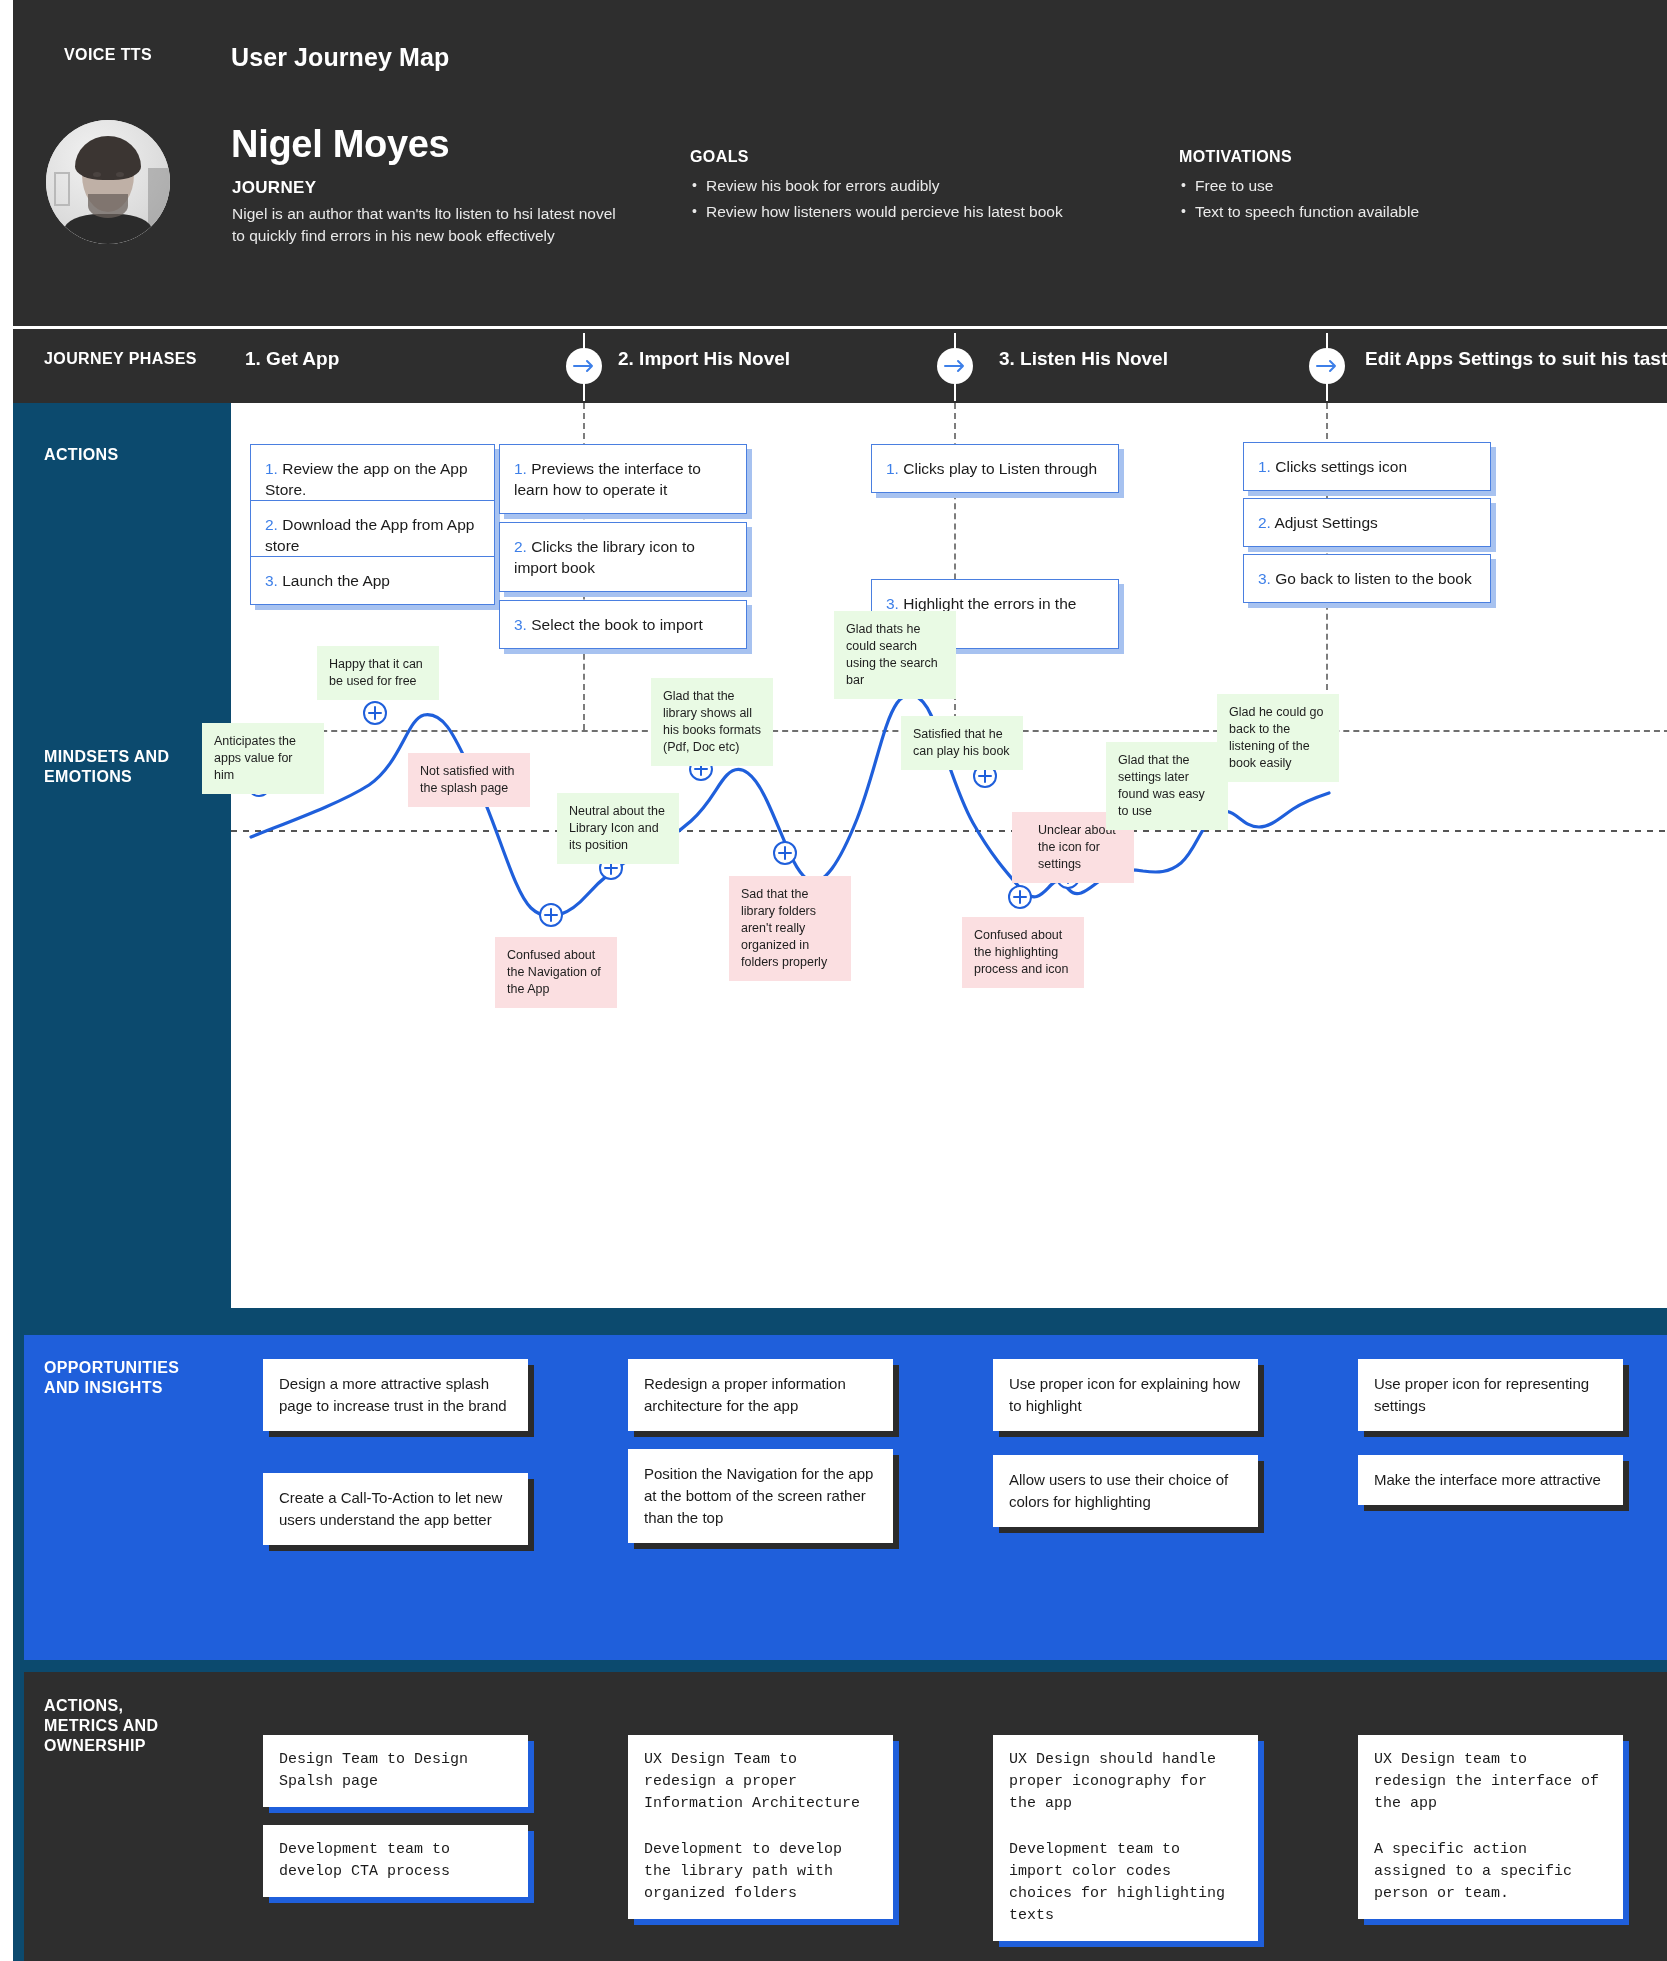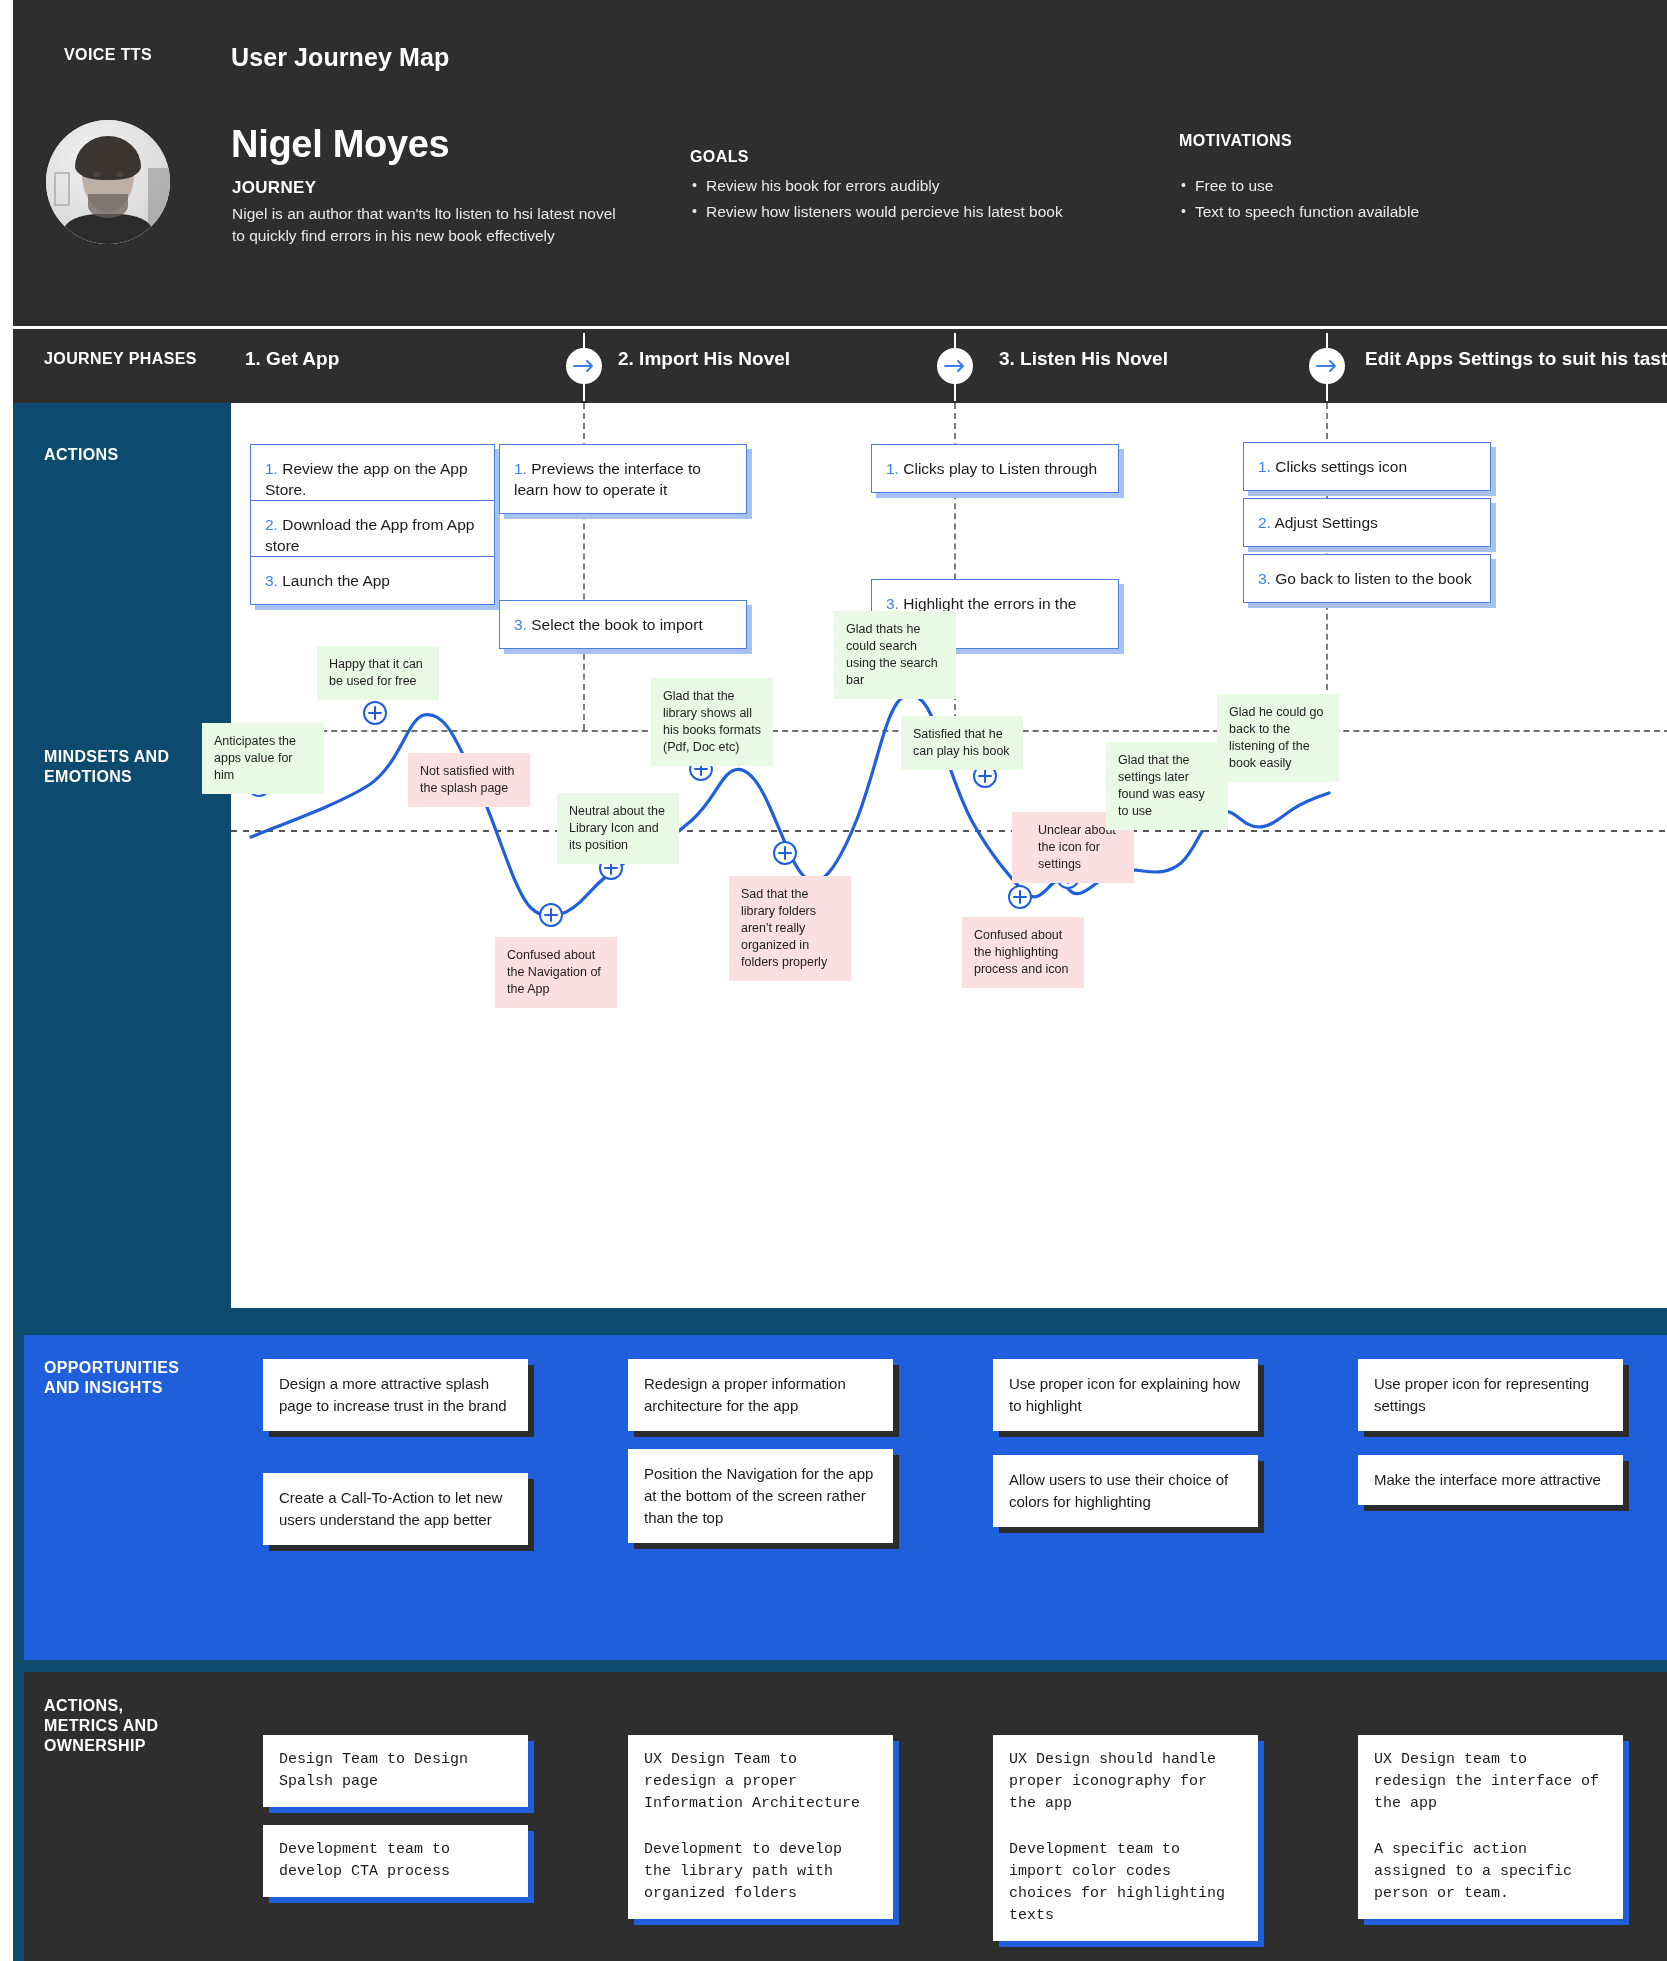--- a/index.html
+++ b/index.html
@@ -64,21 +64,21 @@
   .col-head {
     position: absolute; color: #ffffff; font-size: 16px; font-weight: 700; letter-spacing: .4px;
   }
   .bullets { position: absolute; color: #eaeaea; font-size: 15.5px; line-height: 26px; }
   .bullets .b { position: relative; padding-left: 16px; }
   .bullets .b::before {
     content: "•"; position: absolute; left: 2px; top: -1px; color: #eaeaea; font-size: 14px;
   }
   #goals-head { left: 677px; top: 148px; }
   #goals-list { left: 677px; top: 173px; }
-  #motiv-head { left: 1166px; top: 132px; }
+  #motiv-head { left: 1166px; top: 148px; }
   #motiv-list { left: 1166px; top: 173px; }
 
   .hdr-rule { position: absolute; left:0; top: 326px; width: 1667px; height: 3px; background: #ffffff; }
 
   
   .phases { position: absolute; left: 0; top: 329px; width: 1667px; height: 74px; background: #2e2e2e; }
   .phases-label { position: absolute; left: 31px; top: 350px; color:#fff; font-size: 16px; font-weight: 700; letter-spacing:.4px; }
   .phase-name { position: absolute; top: 348px; color: #ffffff; font-size: 19px; font-weight: 600; white-space: nowrap; }
   .divider-line { position: absolute; width: 2px; background: #ffffff; }
   .arrow-node {
@@ -220,20 +220,23 @@
     </div>
     <div class="action-card" style="left:19px; top:97px; width:245px;">
       <span class="num">2.</span><span> Download the App from App store</span>
     </div>
     <div class="action-card" style="left:19px; top:153px; width:245px;">
       <span class="num">3.</span><span> Launch the App</span>
     </div>
 
     <div class="action-card" style="left:268px; top:41px; width:248px;">
       <span class="num">1.</span><span> Previews the interface to learn how to operate it</span>
+    </div>
+    <div class="action-card" style="left:268px; top:119px; width:248px;">
+      <span class="num">2.</span><span> Clicks the library icon to import book</span>
     </div>
     <div class="action-card" style="left:268px; top:197px; width:248px;">
       <span class="num">3.</span><span> Select the book to import</span>
     </div>
 
     <div class="action-card" style="left:640px; top:41px; width:248px;">
       <span class="num">1.</span><span> Clicks play to Listen through</span>
     </div>
     <div class="action-card" style="left:640px; top:176px; width:248px;">
       <span class="num">3.</span><span> Highlight the errors in the book</span>

